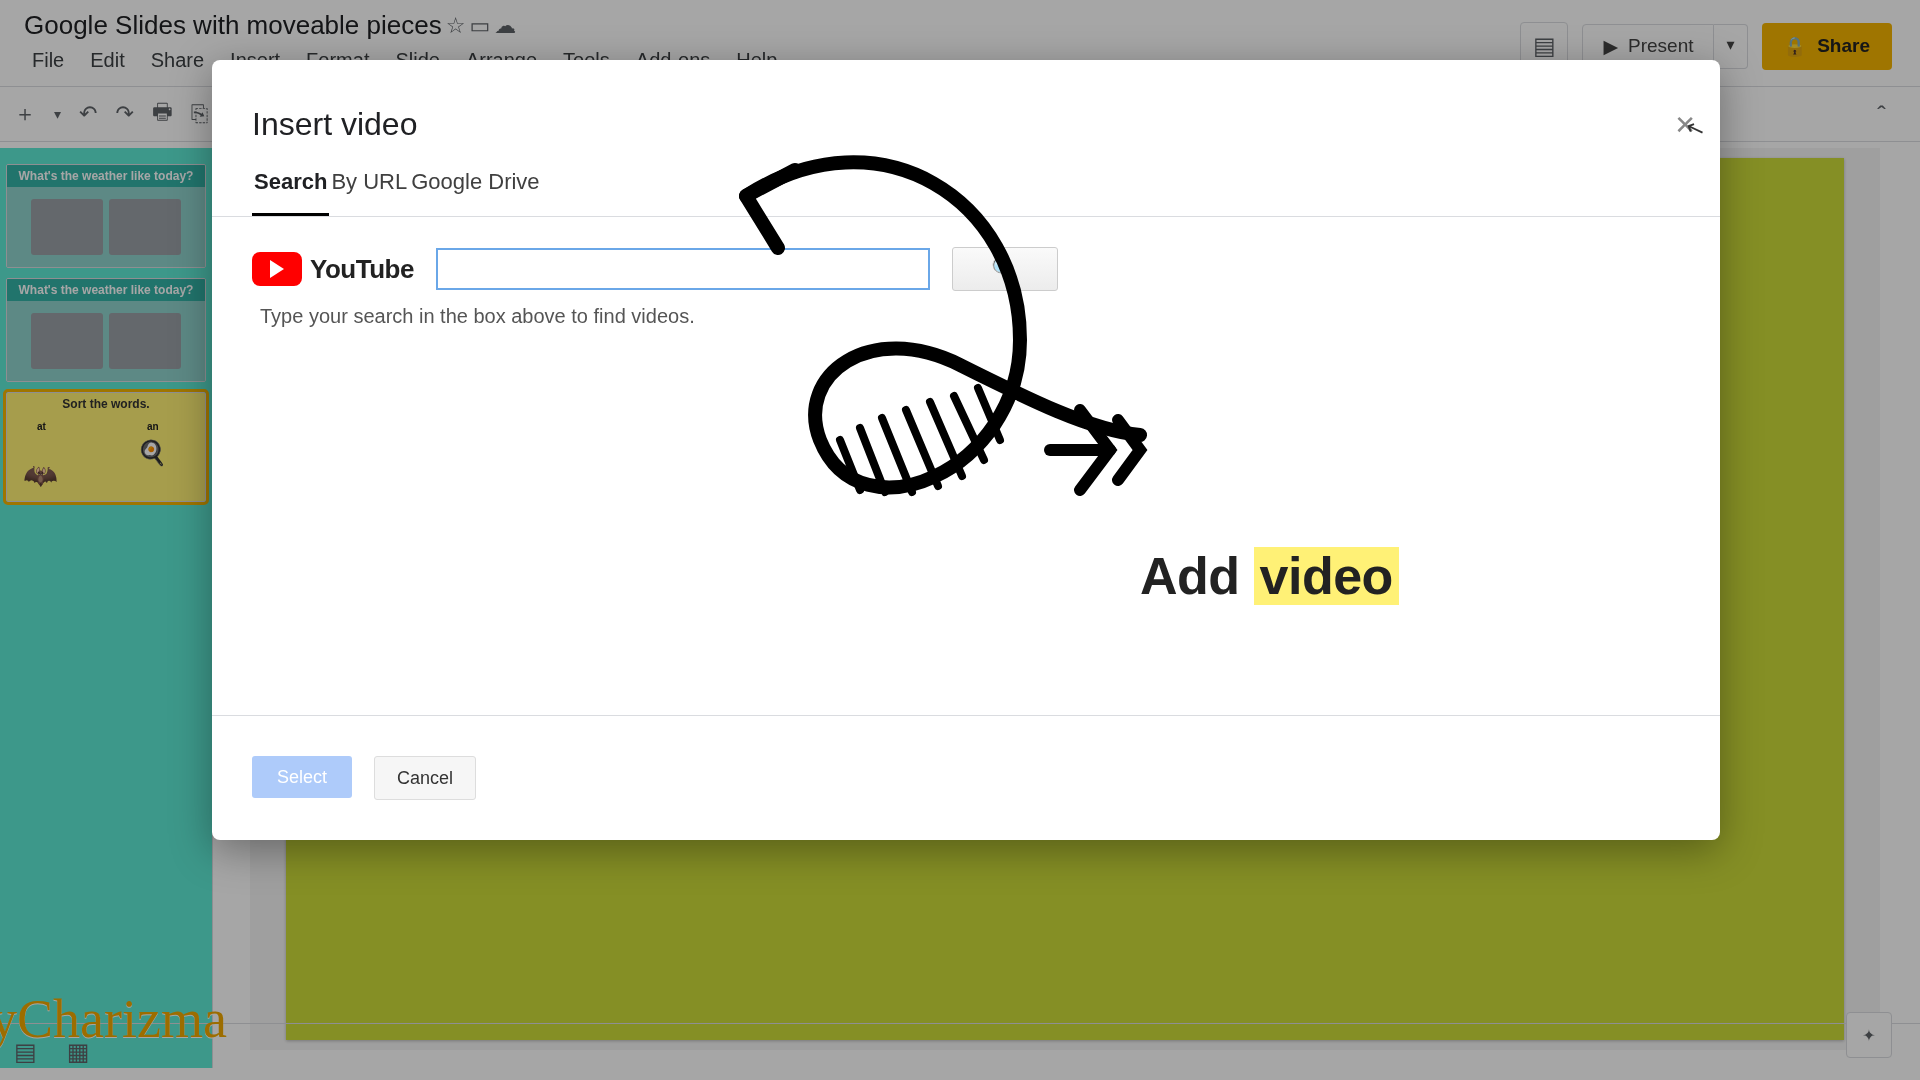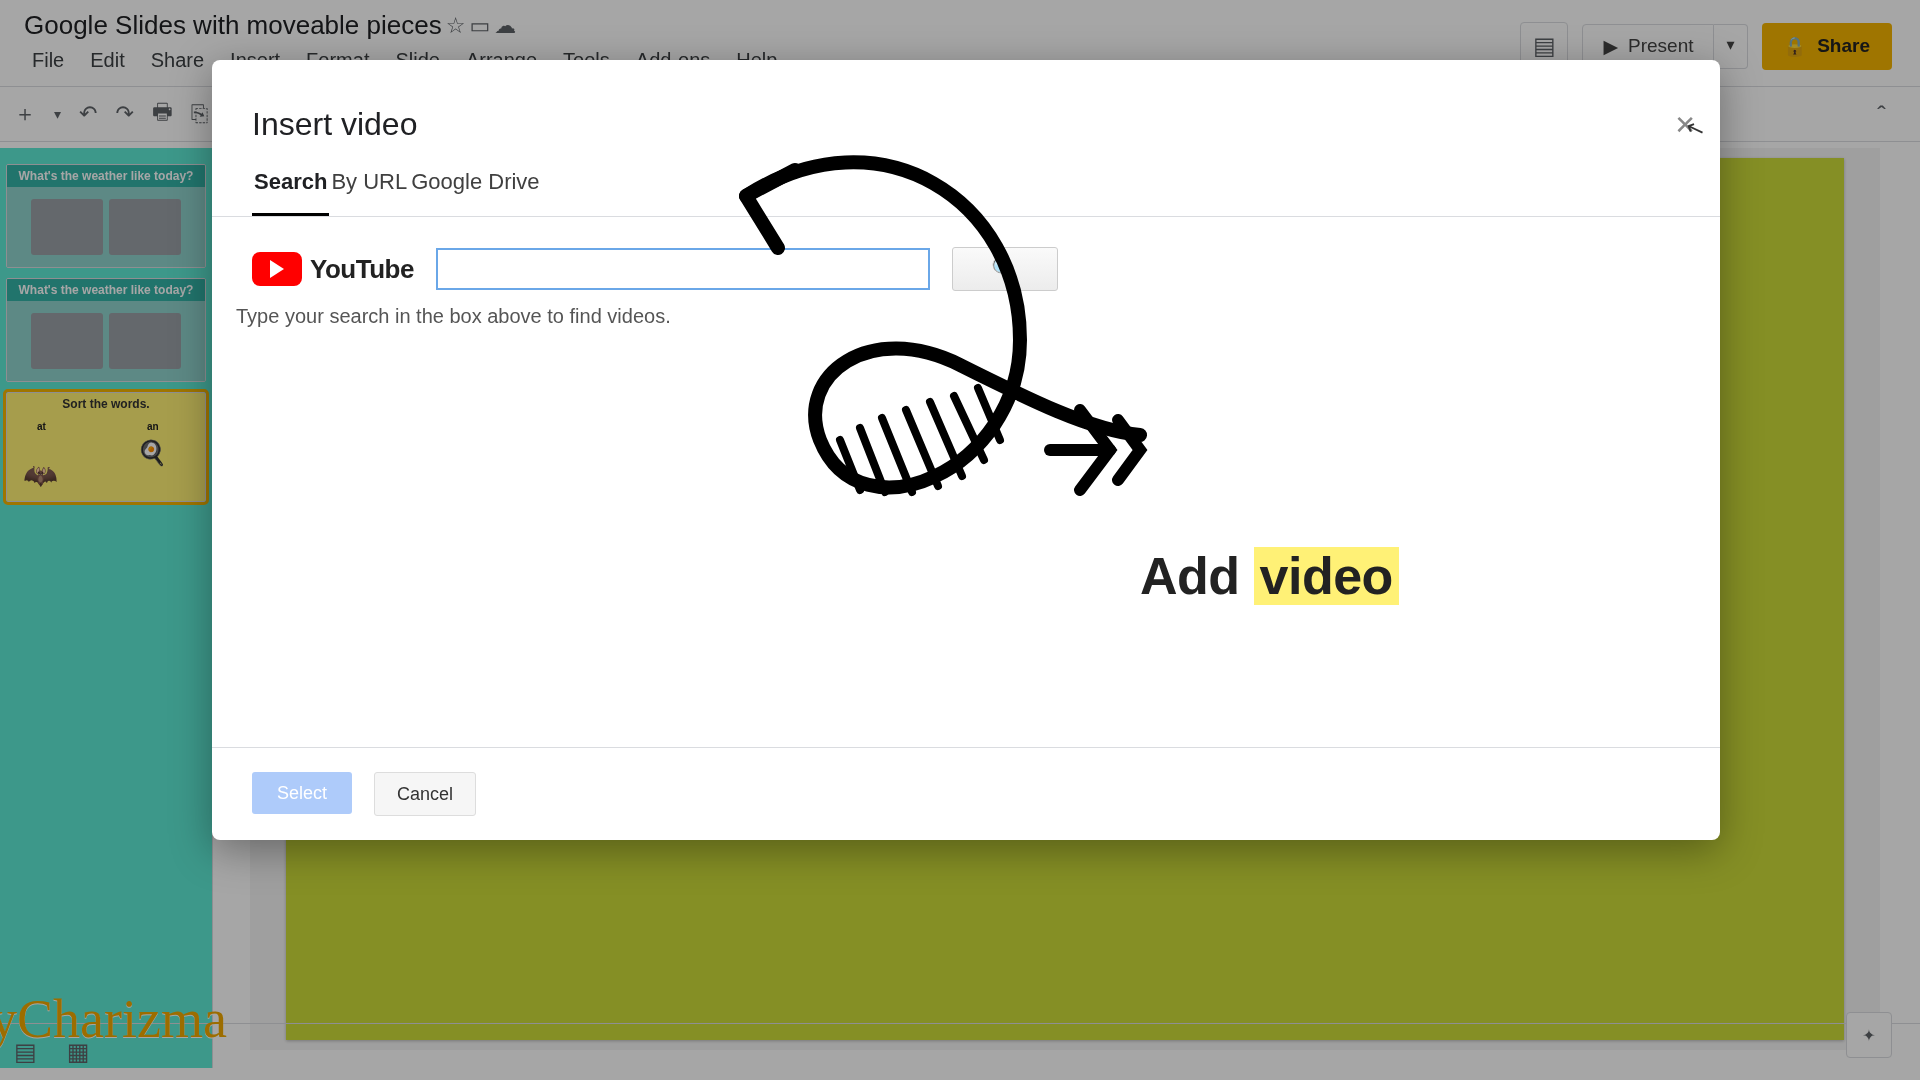--- a/index.html
+++ b/index.html
@@ -55,22 +55,22 @@
   .dlg-close .cursor{position:absolute;top:6px;left:12px;font-size:22px;transform:rotate(-20deg);color:#333}
   .tabs{display:flex;padding:16px 40px 0 40px;border-bottom:1px solid var(--border);}
   .tab{padding:0 2px 18px 2px;font-size:22px;color:#404040;border-bottom:3px solid transparent;}
   .tab.active{font-weight:700;color:#202124;border-bottom-color:#000;}
   .search-row{display:flex;align-items:center;gap:22px;padding:30px 40px 8px 40px;}
   .yt-logo{display:flex;align-items:center;gap:8px;font-weight:700;font-size:26px;letter-spacing:-.5px;}
   .yt-logo .play{width:50px;height:34px;background:#ff0000;border-radius:8px;position:relative;}
   .yt-logo .play::after{content:"";position:absolute;left:18px;top:8px;border-left:14px solid #fff;border-top:9px solid transparent;border-bottom:9px solid transparent;}
   .search-input{width:494px;height:42px;border:2px solid #6aa7e8;background:#fff;padding:0 8px;font-size:18px;box-sizing:border-box;}
   .search-btn{width:104px;height:42px;border:1px solid #ccc;background:linear-gradient(#fafafa,#ececec);border-radius:3px;display:flex;align-items:center;justify-content:center;color:#666;font-size:22px;}
-  .hint{padding:6px 24px;color:#555;font-size:20px;}
-  .dlg-footer{position:absolute;left:0;right:0;bottom:0;border-top:1px solid var(--border);padding:24px 40px;display:flex;gap:22px;}
+  .hint{padding:6px 48px;color:#555;font-size:20px;}
+  .dlg-footer{position:absolute;left:0;right:0;bottom:0;border-top:1px solid var(--border);padding:40px 40px;display:flex;gap:22px;}
   .btn{min-width:100px;height:42px;border-radius:3px;display:flex;align-items:center;justify-content:center;font-size:18px;}
   .btn.primary{background:#aecbfa;color:#fff;}
   .btn.secondary{background:#f6f6f6;border:1px solid #ddd;color:#333;}
 
   
   .arrow-svg{position:absolute;left:700px;top:140px;pointer-events:none;}
   .feather-svg{position:absolute;left:1040px;top:390px;pointer-events:none;}
   .add-video{position:absolute;left:1140px;top:546px;font-size:52px;font-weight:700;letter-spacing:-.5px;}
   .hl{background:#fff176;padding:0 6px;}
 </style>

